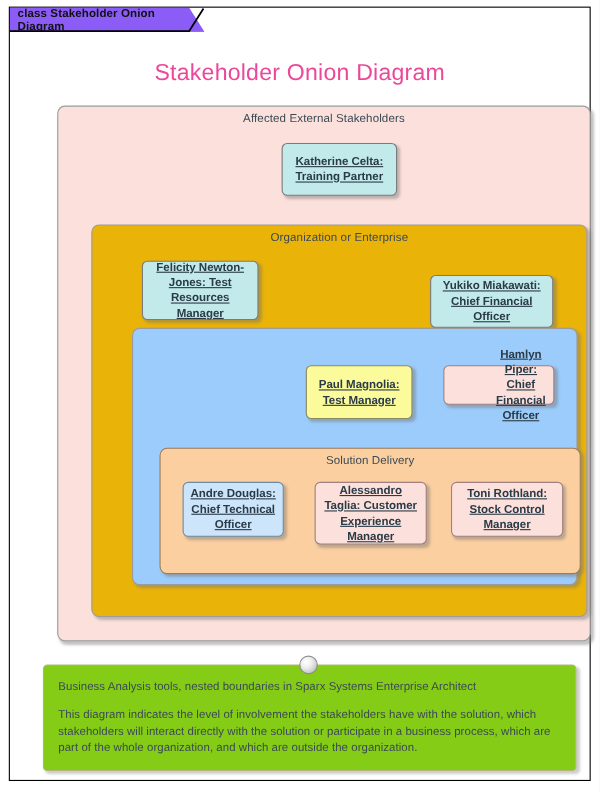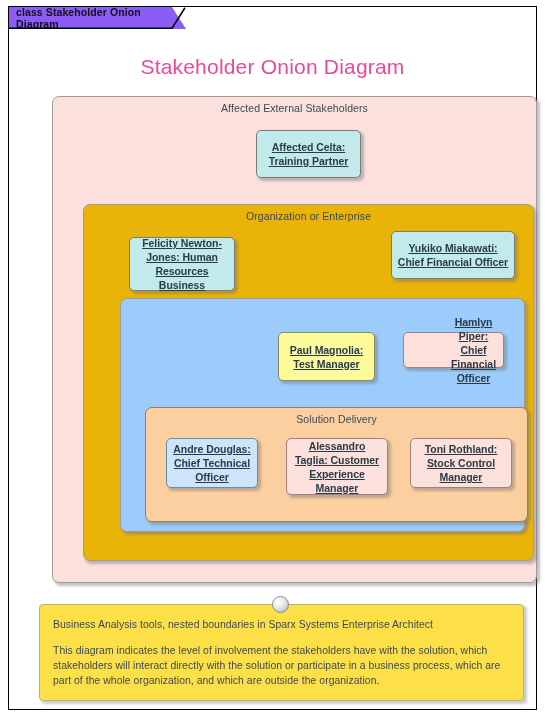--- a/index.html
+++ b/index.html
@@ -144,21 +144,21 @@
   .fill-pink   { background: #FBE0DC; border-color: #a08080; }
   .fill-blue   { background: #CCE5FB; border-color: #6d8ba4; }
 
   
   .note {
     position: absolute;
     left: 30px;
     top: 597px;
     width: 485px;
     height: 97px;
-    background: #fde047;
+    background: #84cc16;
     border: 1px solid #b5b57a;
     border-radius: 4px;
     box-sizing: border-box;
     box-shadow: 2.5px 2.5px 2.5px rgba(130,130,130,0.4);
     padding: 12px 13px 10px 13px;
   }
   .note-line {
     font-size: 10.4px;
     color: #3b4a55;
     line-height: 15px;
@@ -188,30 +188,30 @@
   <svg class="frame-tab-border" viewBox="0 0 177 22" width="177" height="22">
     <path d="M0 21.2 L163 21.2 L176 0.8" fill="none" stroke="#000000" stroke-width="1.6"></path>
   </svg>
 
   <div class="diagram-title">Stakeholder Onion Diagram</div>
 
   <div class="layer layer-external">
     <div class="layer-label">Affected External Stakeholders</div>
 
     <div class="node fill-cyan" style="left:203px; top:33px; width:105px; height:48px;">
-      <span class="node-label">Affected Celta: Training Partner</span>
+      <span class="node-label">Katherine Celta: Training Partner</span>
     </div>
 
     <div class="layer layer-organization">
       <div class="layer-label">Organization or Enterprise</div>
 
       <div class="node fill-cyan" style="left:45px; top:32px; width:106px; height:54px;">
-        <span class="node-label">Felicity Newton-Jones: Human Resources Business</span>
+        <span class="node-label">Felicity Newton-Jones: Test Resources Manager</span>
       </div>
-      <div class="node fill-cyan" style="left:307px; top:26px; width:124px; height:48px;justify-content:center;">
+      <div class="node fill-cyan" style="left:307px; top:45px; width:112px; height:48px;justify-content:center;">
         <span class="node-label">Yukiko Miakawati: Chief Financial Officer</span>
       </div>
 
       <div class="layer layer-orgunit">
 
         <div class="node fill-yellow" style="left:157px; top:33px; width:97px; height:49px;">
           <span class="node-label">Paul Magnolia: Test Manager</span>
         </div>
         <div class="node fill-pink" style="left:282px; top:33px; width:101px; height:36px;padding-left:44px;">
           <span class="node-label">Hamlyn Piper: Chief Financial Officer</span>

